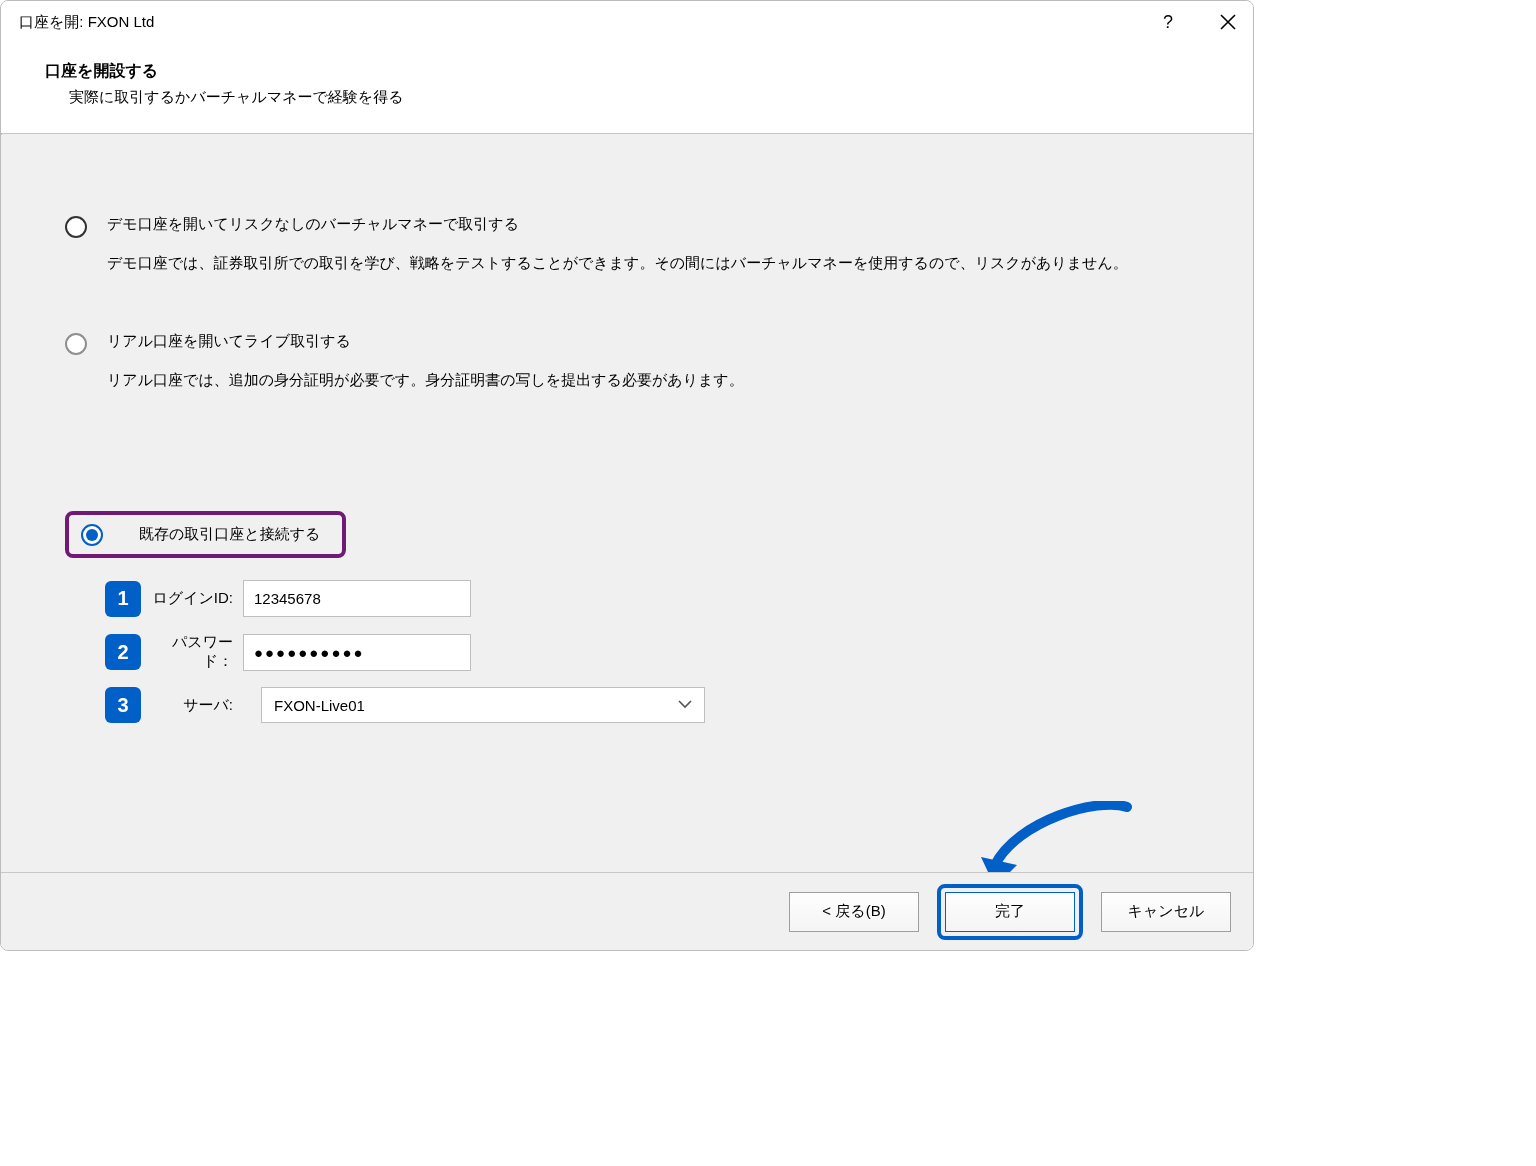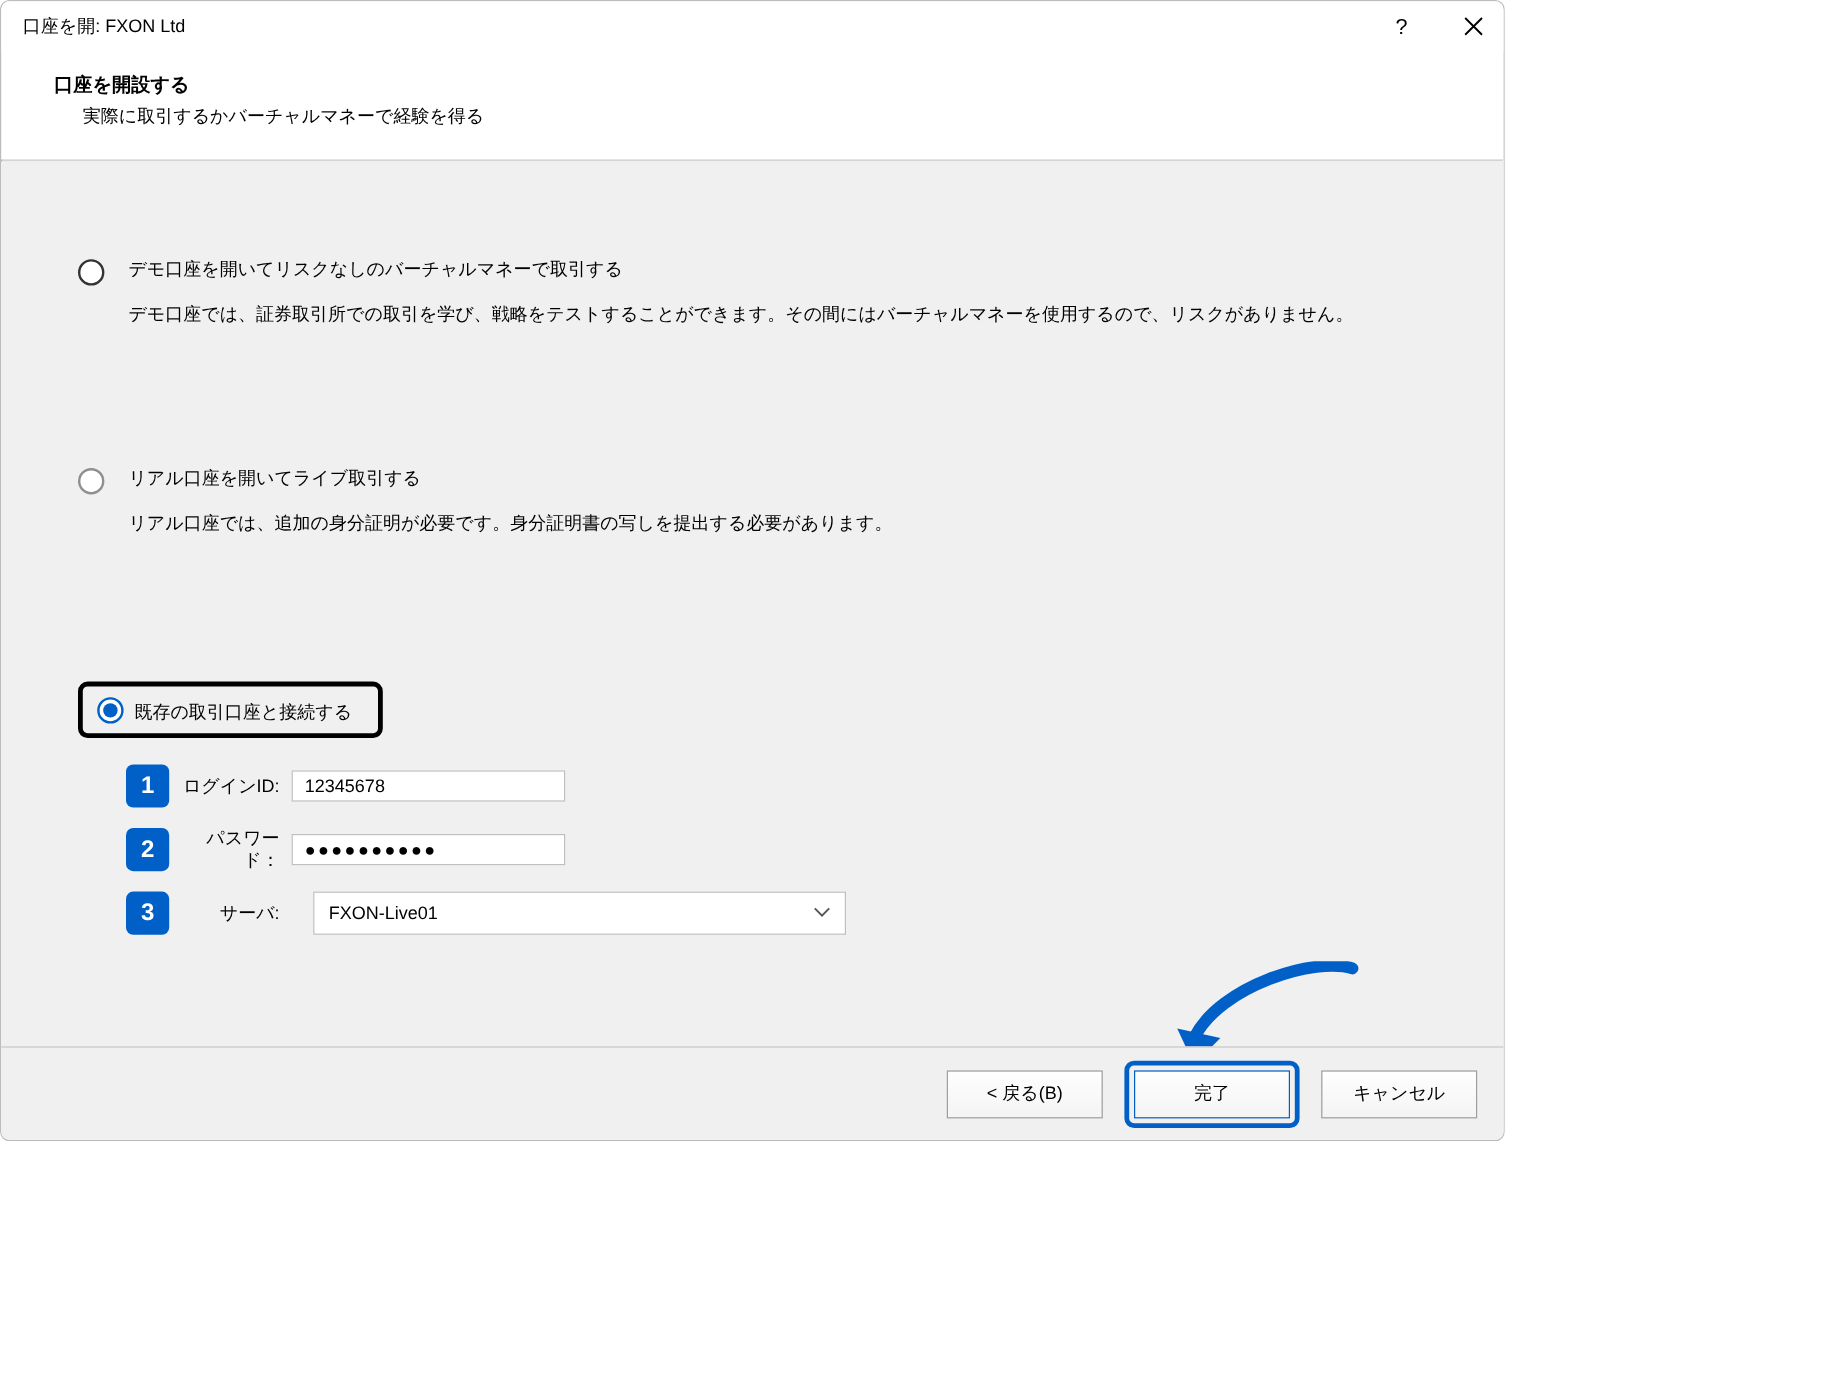--- a/index.html
+++ b/index.html
@@ -112,30 +112,30 @@
     background: #0060c7;
   }
 
   .opt-title { font-size: 15px; font-weight: 400; }
   .opt-desc  {
     font-size: 15px;
     margin: 14px 0 0 42px;
     line-height: 1.5;
   }
 
-  .block-demo { margin-bottom: 114px; }
+  .block-demo { margin-bottom: 57px; }
   .block-live { margin-bottom: 120px; }
 
   
   .existing-box {
     display: inline-flex;
-    align-items: flex-end;
-    gap: 9px;
+    align-items: center;
+    gap: 36px;
     padding: 8px 22px 8px 12px;
-    border: 4px solid #000000;
+    border: 4px solid #701a75;
     border-radius: 8px;
     margin-bottom: 22px;
     background: #f0f0f0;
   }
 
   
   .form {
     margin-left: 40px;
   }
   .form-row {
@@ -155,21 +155,21 @@
     align-items: center;
     justify-content: center;
     flex-shrink: 0;
   }
   .field-label {
     width: 82px;
     text-align: right;
     font-size: 15px;
   }
   input[type=text], input[type=password] {
-    height: 26px;
+    height: 37px;
     border: 1px solid #bfbfbf;
     background: #fff;
     padding: 0 10px;
     font-size: 15px;
     font-family: inherit;
   }
   .login-input { width: 228px; }
   .pw-input    { width: 228px; letter-spacing: 2px; font-size: 20px; }
   .server-select {
     width: 444px;

